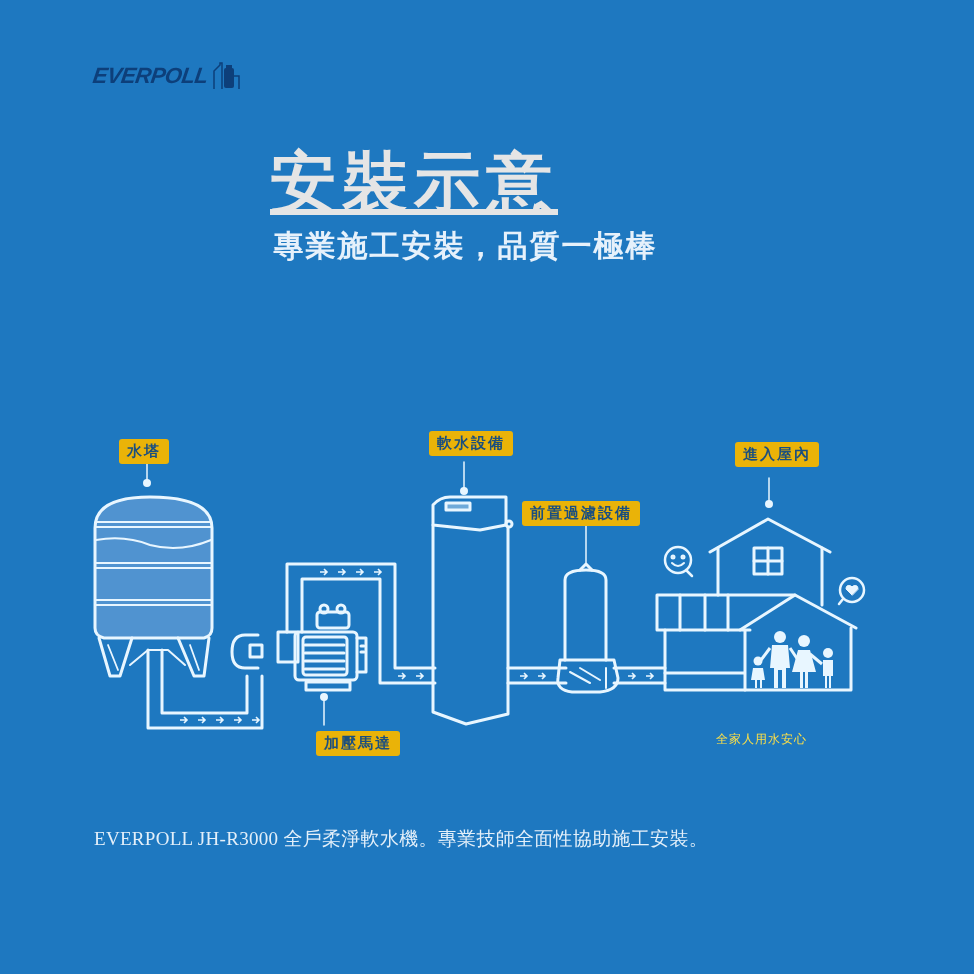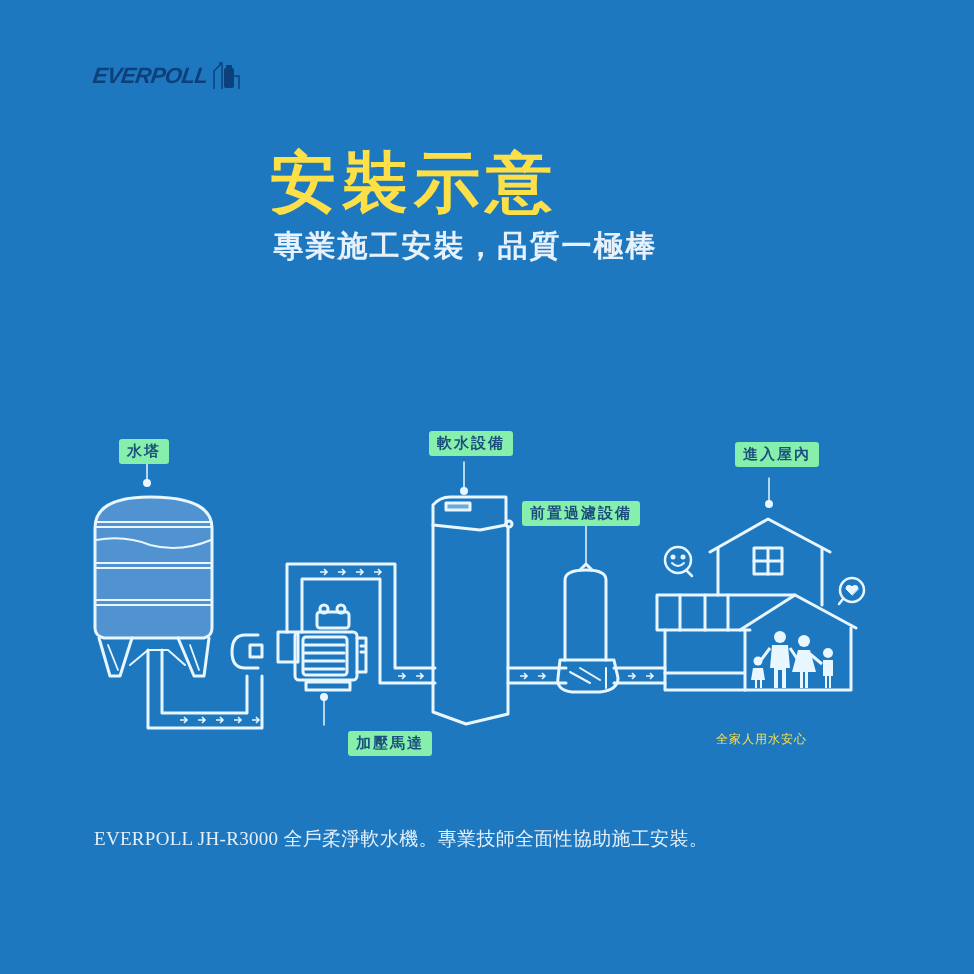--- a/index.html
+++ b/index.html
@@ -1,23 +1,23 @@
 <!DOCTYPE html>
 <html><head>
 <meta charset="utf-8">
 <style>
   * { margin: 0; padding: 0; box-sizing: border-box; }
   html, body { width: 974px; height: 974px; overflow: hidden; background: #1e78c0; }
   body { position: relative; font-family: "DejaVu Sans", "Liberation Sans", sans-serif; color: #fff; }
   .logo { position: absolute; left: 93px; top: 62px; display: flex; align-items: center; gap: 4px; }
   .logo-text { font-family: "Liberation Sans", sans-serif; font-weight: 900; font-style: italic; font-size: 22px; color: #0d3f7a; letter-spacing: -0.5px; transform: skewX(-8deg); }
-  .title { position: absolute; left: 0; width: 828px; top: 138px; text-align: center; font-size: 66px; font-weight: bold; color: #fde047; letter-spacing: 6px; }
+  .title { position: absolute; left: 0; width: 828px; top: 138px; text-align: center; font-size: 66px; font-weight: bold; color: #e5e5e5; letter-spacing: 6px; text-decoration: underline; }
   .subtitle { position: absolute; left: 0; width: 931px; top: 226px; text-align: center; font-size: 30px; font-weight: bold; color: #e6f1fb; letter-spacing: 2px; }
   .diagram { position: absolute; left: 0; top: 0; width: 974px; height: 974px; }
-  .label { position: absolute; background: #86efac; color: #1b4f7f; border-radius: 3px; font-size: 15px; font-weight: bold; padding: 3px 8px; letter-spacing: 2px; white-space: nowrap; }
+  .label { position: absolute; background: #eab308; color: #1b4f7f; border-radius: 3px; font-size: 15px; font-weight: bold; padding: 3px 8px; letter-spacing: 2px; white-space: nowrap; }
   .caption { position: absolute; font-size: 12px; color: #fde047; letter-spacing: 1px; }
   .footer { position: absolute; left: 94px; top: 826px; font-size: 19px; color: #e3eff9; font-family: Liberation Serif, serif; letter-spacing: 0.3px; }
 </style>
 </head>
 <body>
 
 <div class="logo">
   <span class="logo-text">EVERPOLL</span>
   <svg width="30" height="28" viewBox="0 0 30 28">
     <path d="M2 27 V9 L8 3 L8 1 H10 V27" fill="none" stroke="#0d3f7a" stroke-width="1.5"></path>
@@ -147,19 +147,19 @@
     <use href="#arr" x="398" y="676"></use>
       <use href="#arr" x="416" y="676"></use>
     <use href="#arr" x="520" y="676"></use>
       <use href="#arr" x="538" y="676"></use>
     <use href="#arr" x="628" y="676"></use>
       <use href="#arr" x="646" y="676"></use>
   </g>
 </svg>
 
 <div class="label" style="left:119px; top:439px;">水塔</div>
-<div class="label" style="left:316px; top:731px;margin-left:32px;">加壓馬達</div>
+<div class="label" style="left:316px; top:731px;">加壓馬達</div>
 <div class="label" style="left:418px; top:431px;margin-left:11px;">軟水設備</div>
 <div class="label" style="left:522px; top:501px;">前置過濾設備</div>
 <div class="label" style="left:727px; top:442px;margin-left:8px;">進入屋內</div>
 <div class="caption" style="left:716px; top:731px;">全家人用水安心</div>
 
 <div class="footer">EVERPOLL JH-R3000 全戶柔淨軟水機。專業技師全面性協助施工安裝。</div>
 
 </body></html>

